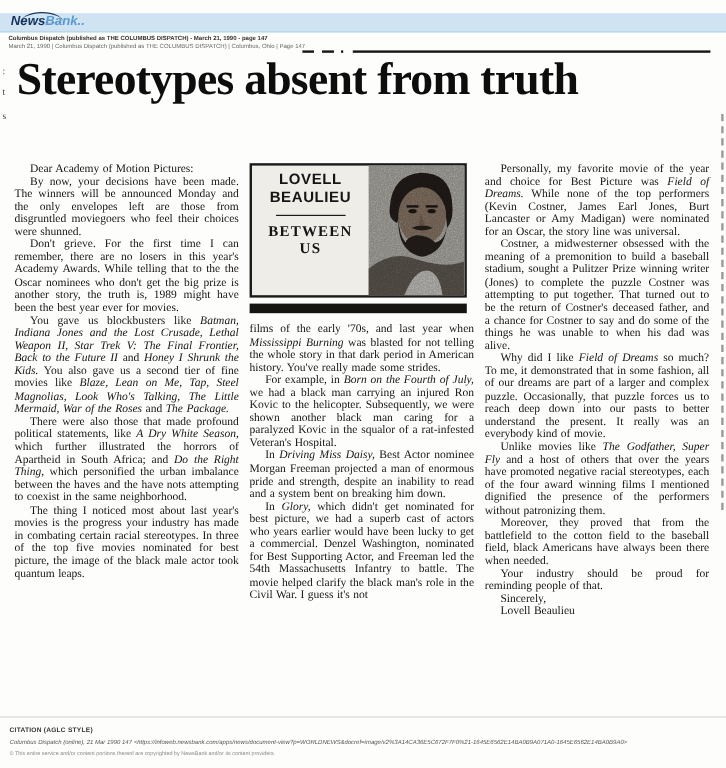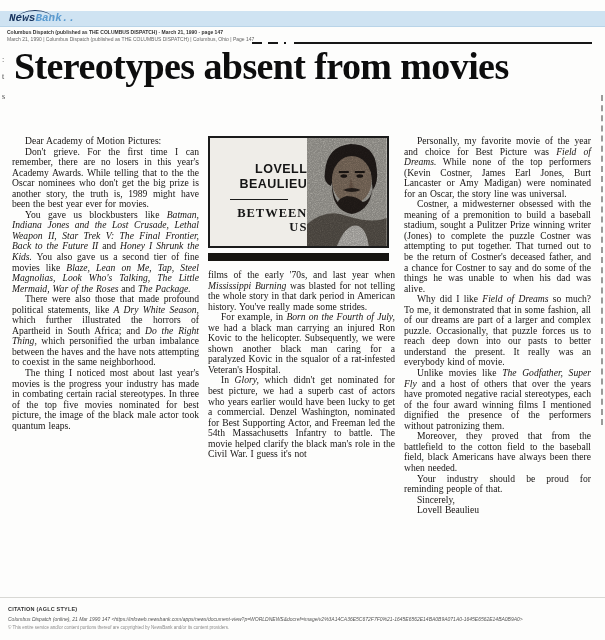--- a/index.html
+++ b/index.html
@@ -6,21 +6,21 @@
   html,body { background:#ffffff; }
   .page {
     position:relative; width:605px; height:640px; background:#fdfdfc;
     overflow:hidden; font-family:"Liberation Serif", serif; color:#141414;
   }
   
   .nb-bar {
     position:absolute; left:0; top:11px; width:605px; height:16px;
     background:#cfe3f2; border-bottom:1px solid #b9d4e8;
   }
-  .nb-logo { position:absolute; left:9px; top:1px; font-family:Liberation Mono, monospace; font-style:italic; font-weight:bold; font-size:11px; letter-spacing:0; }
+  .nb-logo { position:absolute; left:9px; top:1px; font-family:Liberation Sans, sans-serif; font-style:italic; font-weight:bold; font-size:11px; letter-spacing:0; }
   .nb-news { color:#16335e; }
   .nb-bank { color:#5b9bd0; }
   .nb-swoosh { position:absolute; left:8px; top:-2px; width:36px; height:9px; border-top:1.6px solid #16335e; border-radius:50% 50% 0 0 / 100% 100% 0 0; }
   
   .meta { position:absolute; left:7px; top:29px; font-family:"Liberation Sans", sans-serif; }
   .meta .m1 { font-size:5px; color:#333; font-weight:bold; line-height:7px; }
   .meta .m2 { font-size:5px; color:#666; line-height:7px; }
   
   .top-dash { position:absolute; left:252px; top:42px; width:34px; height:2px; background:repeating-linear-gradient(90deg,#161616 0 10px, transparent 10px 16px); }
   .top-rule { position:absolute; left:294px; top:42px; width:298px; height:2.4px; background:#161616; }
@@ -44,21 +44,21 @@
     text-indent:13px; color:#171413; word-spacing:0.5px;
   }
   .para em { font-style:italic; }
   .para.noindent { text-indent:0; }
   .para.signoff { text-align:left; }
   
   .byline-box {
     width:181px; height:112px; border:2px solid #1b1b1b; background:#efede8;
     display:flex; margin-bottom:0;
   }
-  .byline-left { width:55%; text-align:right; padding-top:24px; }
+  .byline-left { width:55%; text-align:center; padding-top:4px; }
   .byline-name { font-family:"Liberation Sans", sans-serif; font-weight:bold; font-size:12.5px; line-height:15px; letter-spacing:0.5px; color:#151515; }
   .byline-divider { width:58px; height:0; border-top:1.6px solid #1b1b1b; margin:7px auto 6px auto; }
   .byline-col { font-family:Liberation Serif, serif; font-weight:bold; font-size:12.5px; line-height:14px; letter-spacing:1px; color:#151515; }
   .byline-photo { width:45%; height:100%; }
   .byline-photo svg { display:block; width:100%; height:100%; }
   .black-bar { width:181px; height:8px; background:#171512; margin:5px 0 9px 0; }
   
   .footer-rule { position:absolute; left:0; top:597px; width:605px; height:1px; background:#d8d8d4; }
   .footer { position:absolute; left:8px; top:606px; width:592px; font-family:"Liberation Sans", sans-serif; }
   .cite-label { font-size:5.5px; font-weight:bold; color:#333; letter-spacing:0.2px; }
@@ -83,26 +83,27 @@
   </div>
 
   <div class="top-dash"></div>
   <div class="top-rule"></div>
 
   <span class="artifact" style="left:2px; top:55px;">:</span>
   <span class="artifact" style="left:2px; top:72px;">t</span>
   <span class="artifact" style="left:2px; top:92px;">s</span>
   <div class="edge-dashes"></div>
 
-  <h1 class="headline">Stereotypes absent from movies</h1>
+  <h1 class="headline">Stereotypes absent from truth</h1>
 
   <div class="cols">
 
     <div class="col">
         <p class="para"><span>Dear Academy of Motion Pictures:</span></p>
+        <p class="para"><span>By now, your decisions have been made. The winners will be announced Monday and the only envelopes left are those from disgruntled moviegoers who feel their choices were shunned.</span></p>
         <p class="para"><span>Don't grieve. For the first time I can remember, there are no losers in this year's Academy Awards. While telling that to the the Oscar nominees who don't get the big prize is another story, the truth is, 1989 might have been the best year ever for movies.</span></p>
         <p class="para"><span>You gave us blockbusters like </span><em>Batman, Indiana Jones and the Lost Crusade, Lethal Weapon II, Star Trek V: The Final Frontier, Back to the Future II</em><span> and </span><em>Honey I Shrunk the Kids.</em><span> You also gave us a second tier of fine movies like </span><em>Blaze, Lean on Me, Tap, Steel Magnolias, Look Who's Talking, The Little Mermaid, War of the Roses</em><span> and </span><em>The Package.</em></p>
         <p class="para"><span>There were also those that made profound political statements, like </span><em>A Dry White Season</em><span>, which further illustrated the horrors of Apartheid in South Africa; and </span><em>Do the Right Thing</em><span>, which personified the urban imbalance between the haves and the have nots attempting to coexist in the same neighborhood.</span></p>
         <p class="para"><span>The thing I noticed most about last year's movies is the progress your industry has made in combating certain racial stereotypes. In three of the top five movies nominated for best picture, the image of the black male actor took quantum leaps.</span></p>
       </div>
 
     <div class="col">
       <div class="byline-box">
         <div class="byline-left">
           <div class="byline-name">LOVELL</div>
@@ -142,20 +143,21 @@
 
             <path d="M44,40 L47,50 L42,50 Z" fill="#8a7260"></path>
             <rect x="0" y="0" width="80" height="108" fill="#888" filter="url(#grain)" opacity="0.35"></rect>
           </svg>
         </div>
       </div>
       <div class="black-bar"></div>
       <div>
           <p class="para noindent"><span>films of the early '70s, and last year when </span><em>Mississippi Burning</em><span> was blasted for not telling the whole story in that dark period in American history. You've really made some strides.</span></p>
           <p class="para"><span>For example, in </span><em>Born on the Fourth of July,</em><span> we had a black man carrying an injured Ron Kovic to the helicopter. Subsequently, we were shown another black man caring for a paralyzed Kovic in the squalor of a rat-infested Veteran's Hospital.</span></p>
+          <p class="para"><span>In </span><em>Driving Miss Daisy,</em><span> Best Actor nominee Morgan Freeman projected a man of enormous pride and strength, despite an inability to read and a system bent on breaking him down.</span></p>
           <p class="para"><span>In </span><em>Glory,</em><span> which didn't get nominated for best picture, we had a superb cast of actors who years earlier would have been lucky to get a commercial. Denzel Washington, nominated for Best Supporting Actor, and Freeman led the 54th Massachusetts Infantry to battle. The movie helped clarify the black man's role in the Civil War. I guess it's not</span></p>
         </div>
     </div>
 
     <div class="col">
         <p class="para"><span>Personally, my favorite movie of the year and choice for Best Picture was </span><em>Field of Dreams.</em><span> While none of the top performers (Kevin Costner, James Earl Jones, Burt Lancaster or Amy Madigan) were nominated for an Oscar, the story line was universal.</span></p>
         <p class="para"><span>Costner, a midwesterner obsessed with the meaning of a premonition to build a baseball stadium, sought a Pulitzer Prize winning writer (Jones) to complete the puzzle Costner was attempting to put together. That turned out to be the return of Costner's deceased father, and a chance for Costner to say and do some of the things he was unable to when his dad was alive.</span></p>
         <p class="para"><span>Why did I like </span><em>Field of Dreams</em><span> so much? To me, it demonstrated that in some fashion, all of our dreams are part of a larger and complex puzzle. Occasionally, that puzzle forces us to reach deep down into our pasts to better understand the present. It really was an everybody kind of movie.</span></p>
         <p class="para"><span>Unlike movies like </span><em>The Godfather, Super Fly</em><span> and a host of others that over the years have promoted negative racial stereotypes, each of the four award winning films I mentioned dignified the presence of the performers without patronizing them.</span></p>
         <p class="para"><span>Moreover, they proved that from the battlefield to the cotton field to the baseball field, black Americans have always been there when needed.</span></p>

